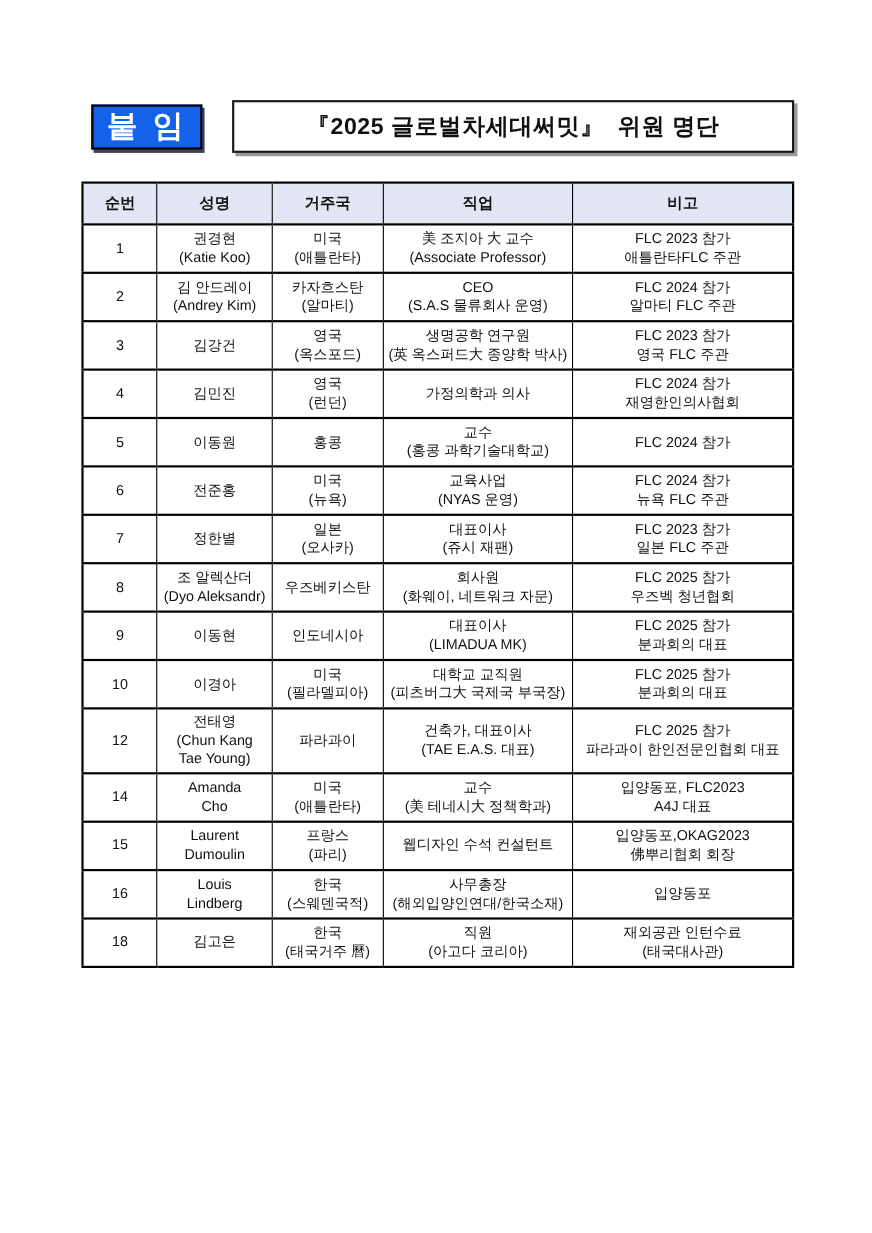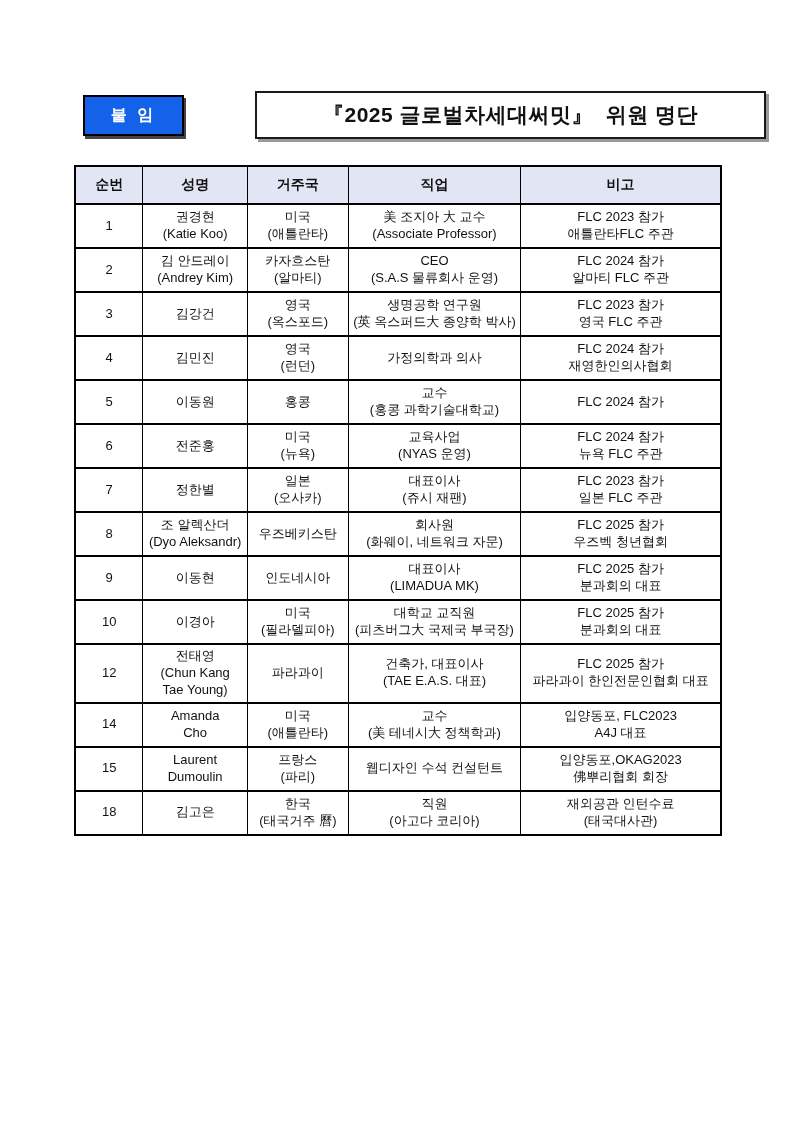--- a/index.html
+++ b/index.html
@@ -16,36 +16,35 @@
     position:relative;
     overflow:hidden;
   }
   .badge{
     position:absolute;left:83px;top:95px;
     width:101px;height:41px;
     box-sizing:border-box;
     background:var(--badge-blue);
     border:2px solid #000;
     box-shadow:2px 3px 0 #444;
-    display:flex;align-items:center;justify-content:center;
-    color:#fff;font-size:16px;font-weight:bold;letter-spacing:3px;
+    display:flex;align-items:flex-end;justify-content:center;
+    color:#fff;font-size:28px;font-weight:bold;letter-spacing:3px;
     white-space:pre;
   }
   .title-box{
     position:absolute;left:211px;top:91px;
     width:511px;height:48px;
     box-sizing:border-box;
     background:#fff;
     border:2px solid #1a1a1a;
     box-shadow:3px 3px 0 #999;
     display:flex;align-items:center;justify-content:center;
     font-size:21px;font-weight:bold;
     white-space:pre;
     letter-spacing:0.5px;
-    margin-left:44px;
   }
   table.committee{
     position:absolute;left:74px;top:165px;
     width:648px;
     border-collapse:collapse;
     table-layout:fixed;
     border:2px solid var(--border-color);
   }
   .committee th,.committee td{
     border:solid var(--border-color);
@@ -228,20 +227,30 @@
           <td>15</td>
           <td>Laurent
 Dumoulin</td>
           <td>프랑스
 (파리)</td>
           <td>웹디자인 수석 컨설턴트</td>
           <td>입양동포,OKAG2023
 佛뿌리협회 회장</td>
         </tr>
         <tr>
+          <td>16</td>
+          <td>Louis
+Lindberg</td>
+          <td>한국
+(스웨덴국적)</td>
+          <td>사무총장
+(해외입양인연대/한국소재)</td>
+          <td>입양동포</td>
+        </tr>
+        <tr>
           <td>18</td>
           <td>김고은</td>
           <td>한국
 (태국거주 曆)</td>
           <td>직원
 (아고다 코리아)</td>
           <td>재외공관 인턴수료
 (태국대사관)</td>
         </tr>
       </tbody>

